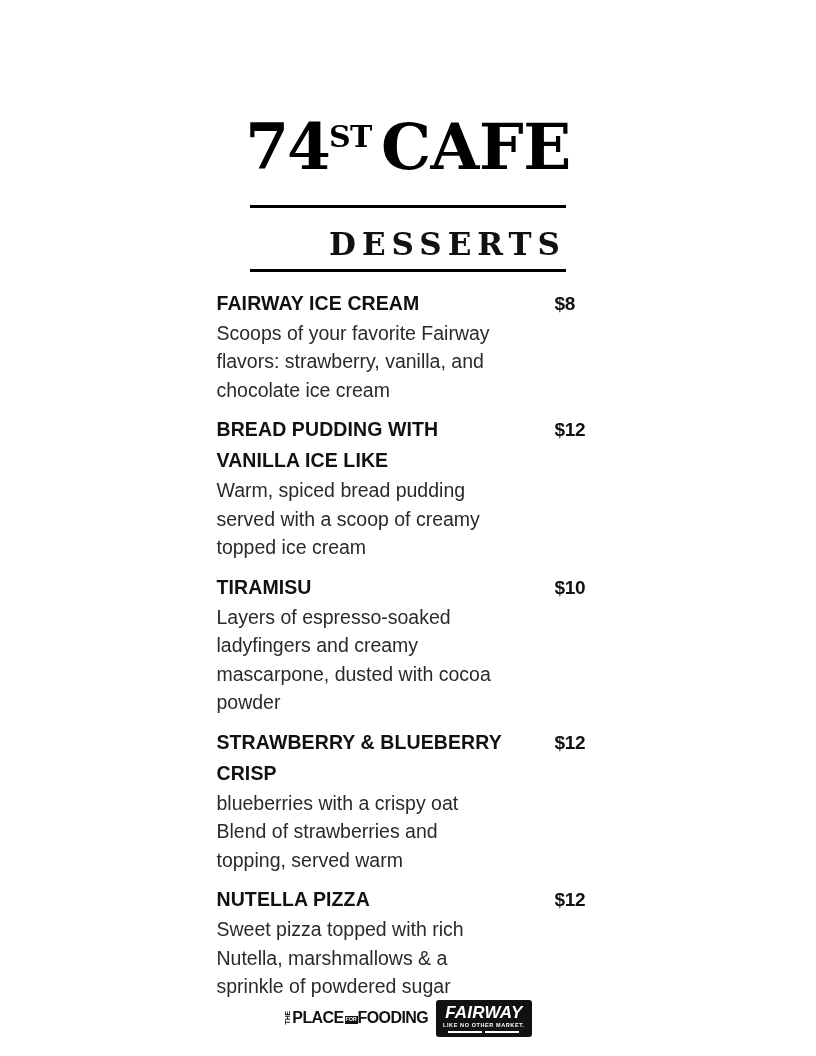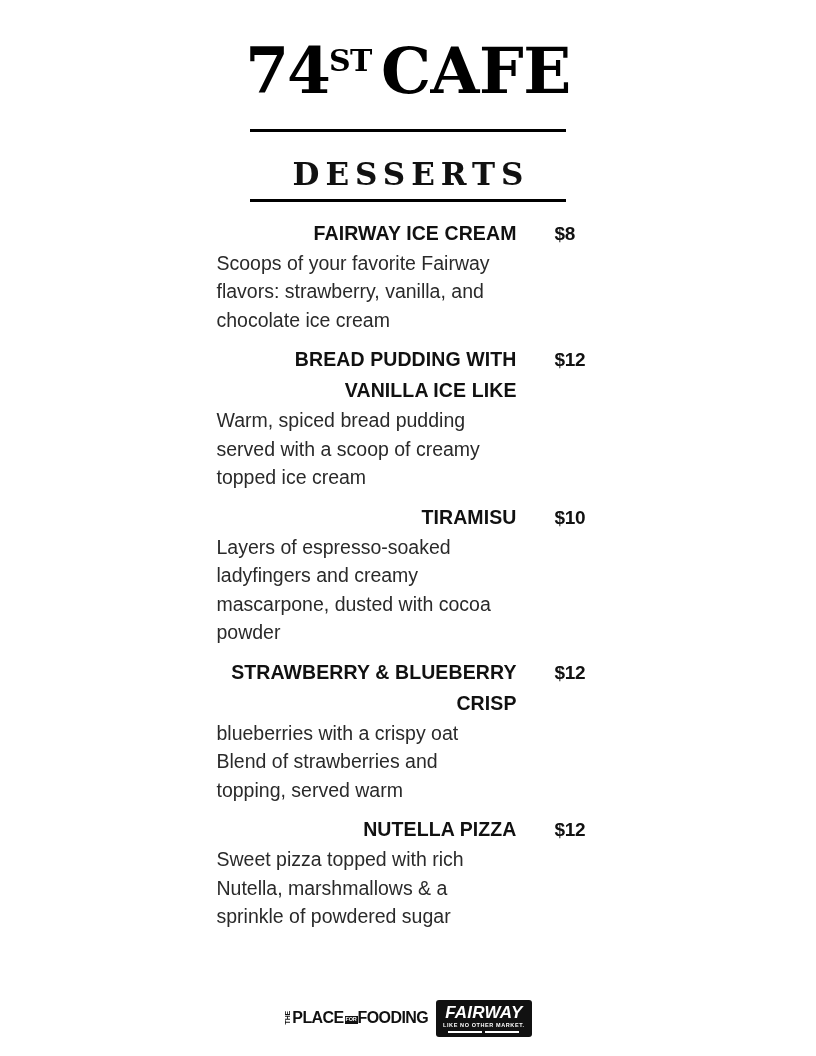--- a/index.html
+++ b/index.html
@@ -19,21 +19,21 @@
 
   .page {
     width: 816px;
     height: 1056px;
     position: relative;
     box-sizing: border-box;
   }
 
   
   .masthead {
-    padding-top: 40px;
+    padding-top: 116px;
     text-align: center;
   }
   .brand-title {
     font-family: "DejaVu Serif", serif;
     font-weight: 700;
     font-size: 63px;
     line-height: 1;
     letter-spacing: -1px;
     color: #000;
     margin: 0;
@@ -65,43 +65,42 @@
   .rule {
     height: 3px;
     background: #000;
     width: 100%;
   }
   .section-name {
     font-family: "DejaVu Serif", serif;
     font-weight: 700;
     font-size: 31px;
     letter-spacing: 6px;
-    text-align: center;
+    text-align: right;
     color: #111;
-    padding: 26px 0 8px 6px;
+    padding: 20px 0 8px 6px;
     line-height: 1.05;
   }
 
   
   .menu {
     width: 384px;
     margin: 16px auto 0 auto;
     padding-left: 1px;
     box-sizing: content-box;
   }
   .menu-item {
     position: relative;
     margin-bottom: 10px;
   }
   .menu-item:last-child { margin-bottom: 0; }
 
   .item-head {
     position: relative;
     min-height: 24px;
-    text-align: right;
   }
   .item-title {
     font-family: "Liberation Sans", sans-serif;
     font-weight: 700;
     font-size: 19.5px;
     line-height: 31px;
     letter-spacing: 0.1px;
     color: #111;
     margin: 0;
     max-width: 300px;

